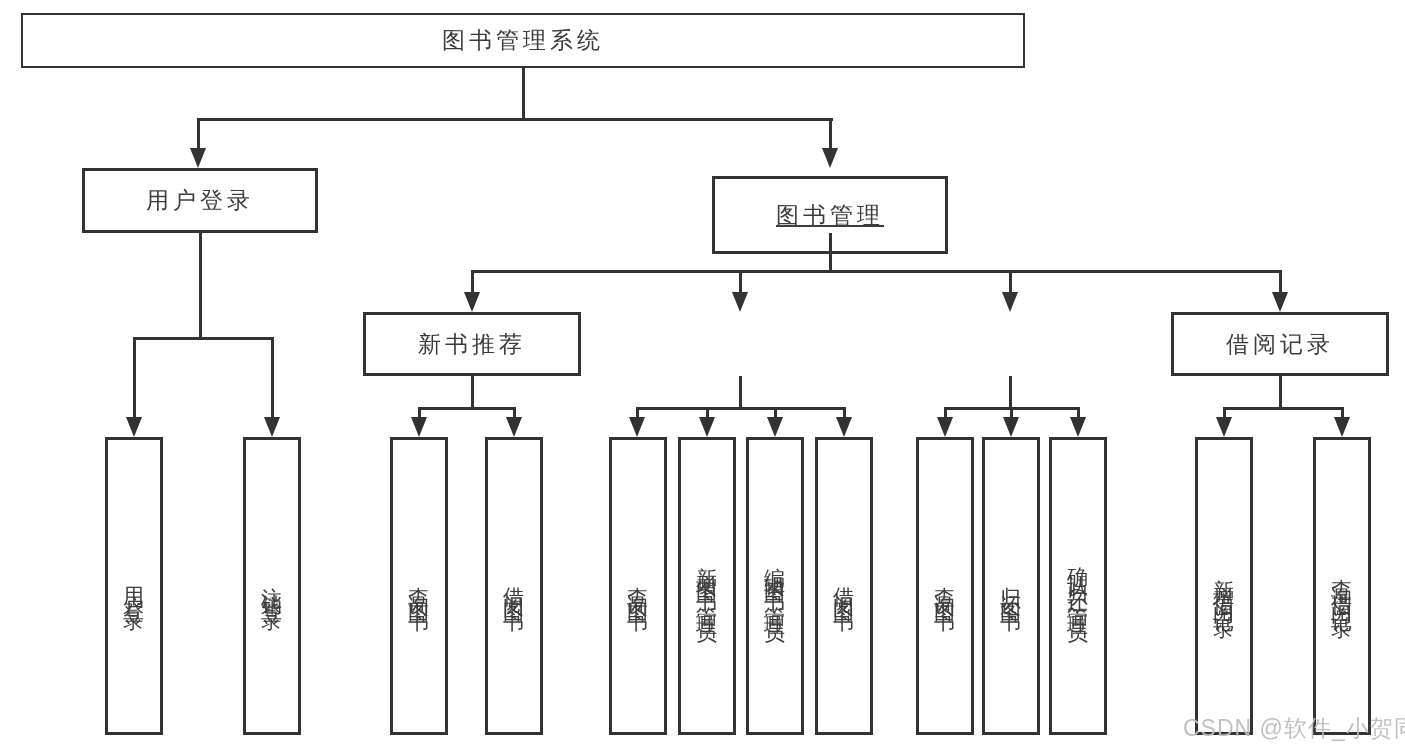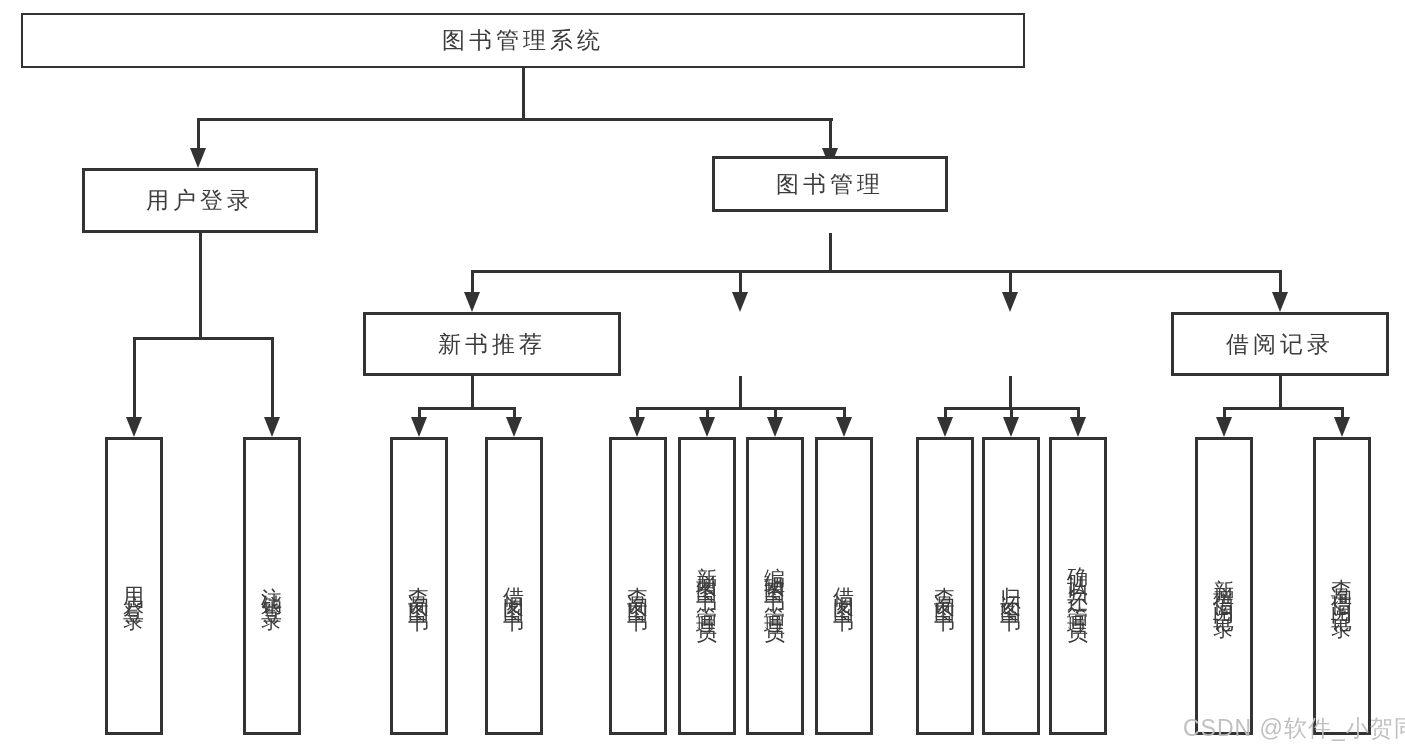--- a/index.html
+++ b/index.html
@@ -88,21 +88,21 @@
   <div class="line" style="left:522px; top:68px; width:3px; height:50px;"></div>
   <div class="line" style="left:197px; top:118px; width:636px; height:3px;"></div>
   <div class="line" style="left:197px; top:118px; width:3px; height:32px;"></div>
   <div class="arrow" style="left:190px; top:148px;"></div>
   <div class="line" style="left:829px; top:118px; width:3px; height:32px;"></div>
   <div class="arrow" style="left:822px; top:148px;"></div>
 
   <div class="box" style="left:82px; top:168px; width:236px; height:65px;">
     <span>用户登录</span>
   </div>
-  <div class="box" style="left:712px; top:156px; width:236px; height:56px;">
+  <div class="box" style="left:712px; top:176px; width:236px; height:78px;text-decoration:underline;">
     <span>图书管理</span>
   </div>
 
   <div class="line" style="left:199px; top:233px; width:3px; height:104px;"></div>
   <div class="line" style="left:133px; top:337px; width:141px; height:3px;"></div>
   <div class="line" style="left:133px; top:337px; width:3px; height:82px;"></div>
   <div class="arrow" style="left:126px; top:417px;"></div>
   <div class="line" style="left:271px; top:337px; width:3px; height:82px;"></div>
   <div class="arrow" style="left:264px; top:417px;"></div>
 
@@ -110,21 +110,21 @@
   <div class="line" style="left:471px; top:270px; width:810px; height:3px;"></div>
   <div class="line" style="left:471px; top:270px; width:3px; height:24px;"></div>
   <div class="arrow" style="left:464px; top:292px;"></div>
   <div class="line" style="left:739px; top:270px; width:3px; height:24px;"></div>
   <div class="arrow" style="left:732px; top:292px;"></div>
   <div class="line" style="left:1009px; top:270px; width:3px; height:24px;"></div>
   <div class="arrow" style="left:1002px; top:292px;"></div>
   <div class="line" style="left:1279px; top:270px; width:3px; height:24px;"></div>
   <div class="arrow" style="left:1272px; top:292px;"></div>
 
-  <div class="box" style="left:363px; top:312px; width:258px; height:64px;">
+  <div class="box" style="left:363px; top:312px; width:218px; height:64px;">
     <span>新书推荐</span>
   </div>
   <div class="box" style="left:1171px; top:312px; width:218px; height:64px;">
     <span>借阅记录</span>
   </div>
 
   <div class="line" style="left:471px; top:376px; width:3px; height:31px;"></div>
   <div class="line" style="left:418px; top:407px; width:98px; height:3px;"></div>
   <div class="line" style="left:418px; top:407px; width:3px; height:12px;"></div>
   <div class="arrow" style="left:411px; top:417px;"></div>

